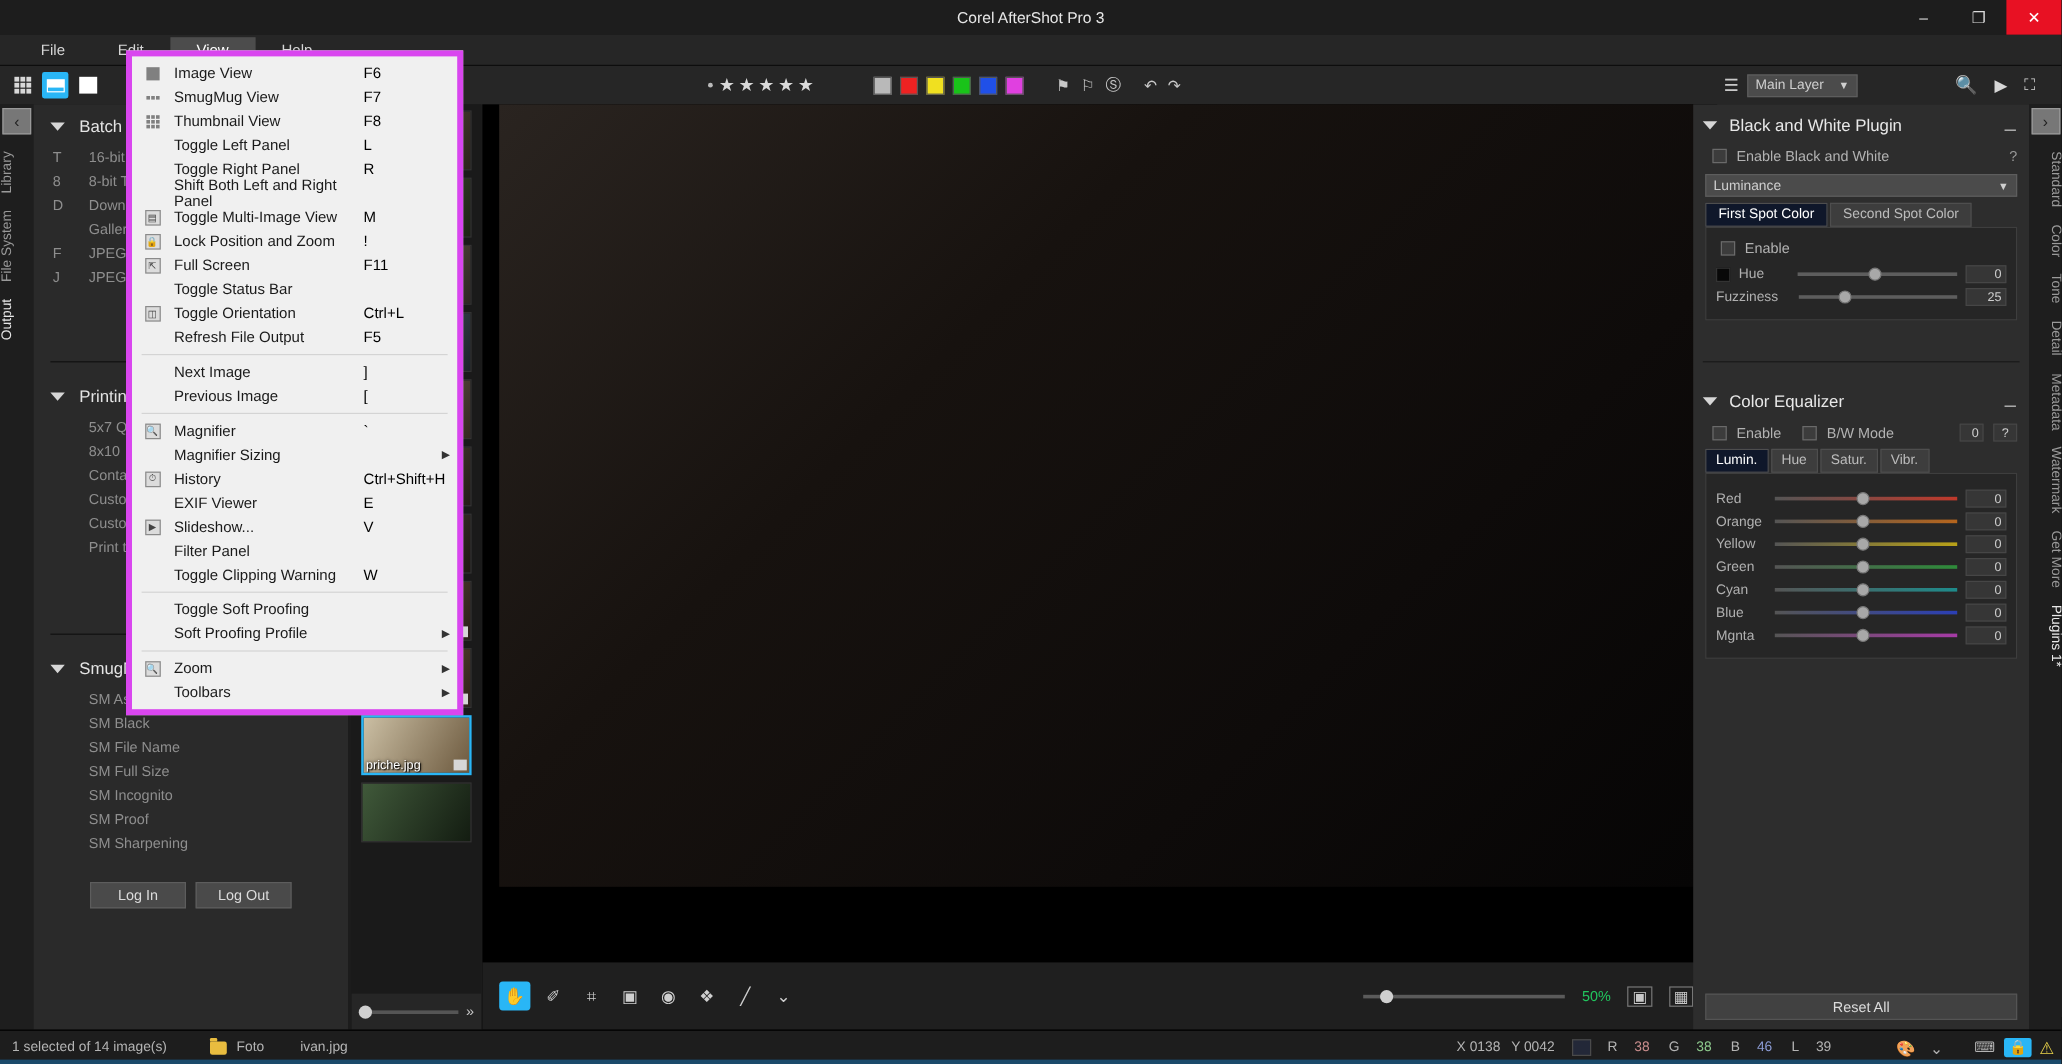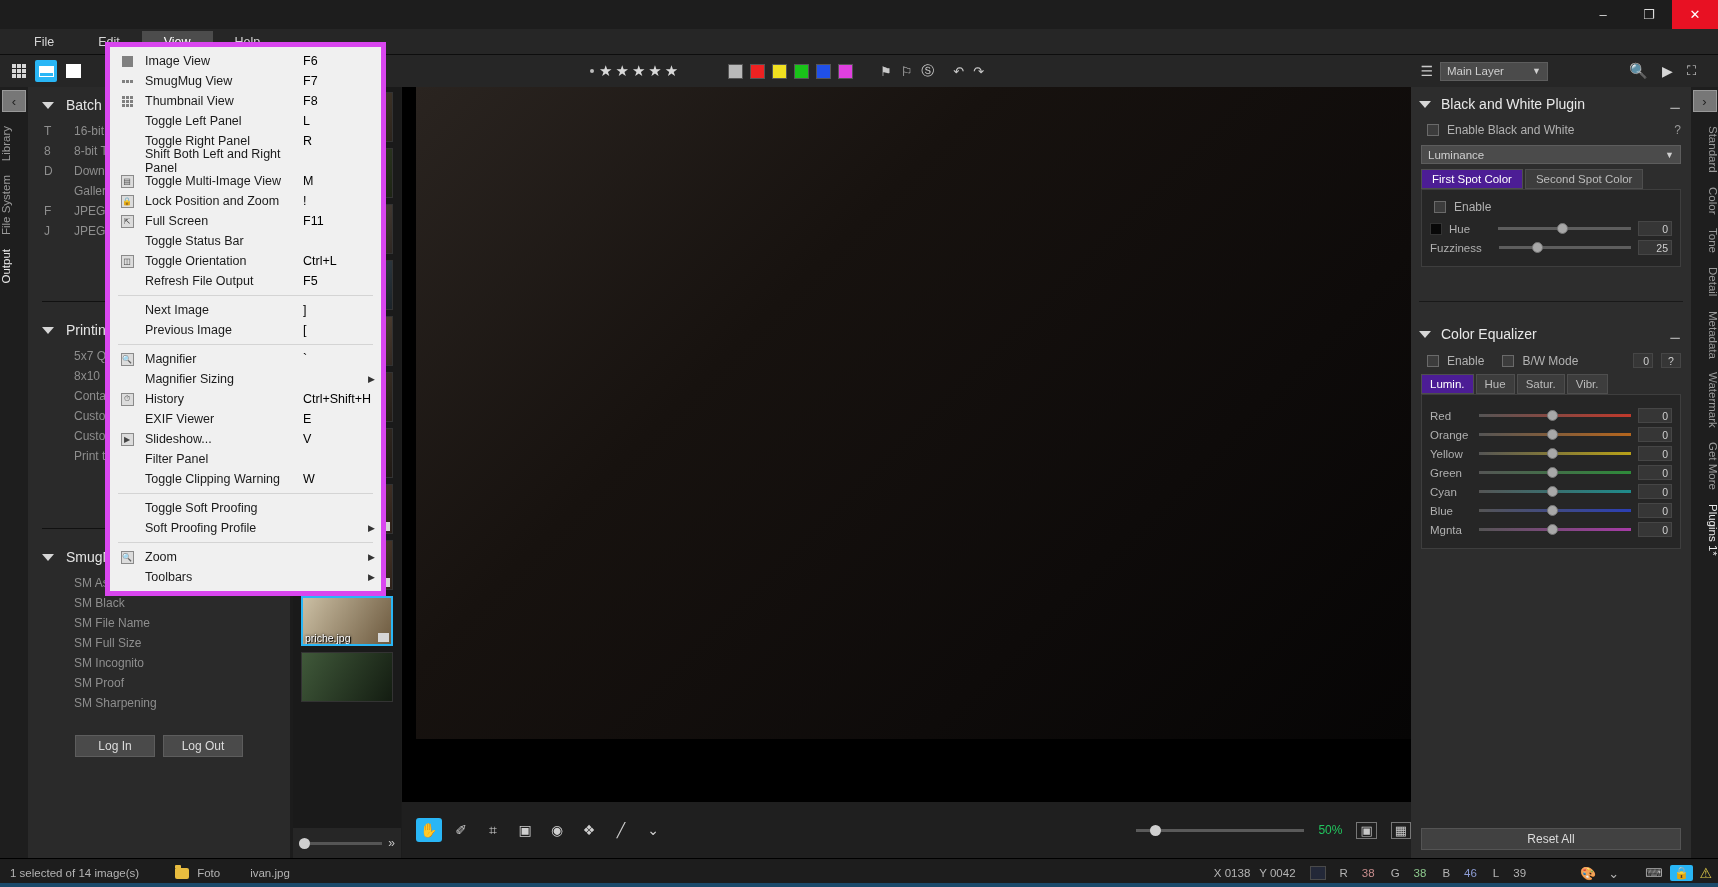--- a/index.html
+++ b/index.html
@@ -105,21 +105,21 @@
   .ckrow{ display:flex; align-items:center; gap:8px; padding:3px 0; font-size:12px; color:#b2b2b2; }
   .cbox{ width:12px;height:12px; background:#3c3c3c; border:1px solid #6a6a6a; }
   .cbox.dark{ background:#080808; border:1px solid #333; }
   .qmark{ margin-left:auto; color:#9a9a9a; font-size:12px; }
   .sel-box{ height:19px; background:#4b4b4b; border:1px solid #5d5d5d; display:flex;
      align-items:center; padding:0 6px; font-size:11.5px; color:#cfcfcf; margin:5px 0; }
   .sel-box .cv{ margin-left:auto; font-size:9px; }
   .tabs{ display:flex; gap:2px; margin-top:3px; }
   .tabb{ background:#3d3d3d; border:1px solid #4e4e4e; font-size:11.5px; color:#bcbcbc;
      padding:3px 10px; }
-  .tabb.sel{ background:#4c1d95; color:#fff; }
+  .tabb.sel{ background:#0f172a; color:#fff; }
   .tabb.small{ padding:3px 8px; }
   .panelbox{ border:1px solid #3e3e3e; background:#262626; padding:7px 8px; }
   .slrow{ display:flex; align-items:center; gap:7px; margin:4px 0; font-size:11.5px; color:#b0b0b0; }
   .slrow .lab{ width:42px; }
   .track{ flex:1; height:3px; position:relative; }
   .track i{ position:absolute; top:-4px; width:11px;height:11px;border-radius:50%;
      background:#a8a8a8; border:1px solid #777; }
   .num{ width:34px; height:15px; background:#363636; border:1px solid #464646;
      font-size:10.5px; color:#cfcfcf; text-align:right; padding-right:3px; line-height:14px; }
   .num.sm{ width:20px; }
@@ -156,20 +156,21 @@
   .mi-grid{ display:grid; grid-template-columns:repeat(3,3px); grid-template-rows:repeat(3,3px);
      gap:1px; }
   .mi-grid i{ background:#808080; display:block; }
   .mi-gen{ width:13px;height:13px; border:1px solid #8a8a8a; background:#dcdcdc;
      font-size:8px; color:#444; display:flex;align-items:center;justify-content:center; }
 </style>
 </head>
 <body>
 
 <div id="titlebar">
+  <div id="title-text">Corel AfterShot Pro 3</div>
   <div id="winbtns">
     <div class="wbtn">–</div>
     <div class="wbtn">❐</div>
     <div class="wbtn close">✕</div>
   </div>
 </div>
 
 <div id="menubar">
   <div class="menu-item">File</div>
   <div class="menu-item">Edit</div>
@@ -223,21 +224,21 @@
   <div class="tb-sec" style="position:absolute; left:880px; gap:9px;">
     <span class="flagico">⚑</span>
     <span class="flagico">⚐</span>
     <span class="flagico">Ⓢ</span>
     <span class="flagico" style="margin-left:10px;">↶</span>
     <span class="flagico">↷</span>
   </div>
 
   <div class="tb-sec" style="position:absolute; right:170px; gap:7px;">
     <span style="font-size:14px;color:#c9c9c9;">☰</span>
-    <div class="sel-box" style="width:108px;margin:0;">
+    <div class="sel-box" style="width:92px;margin:0;">
       <span>Main Layer</span>
       <span class="cv">▼</span>
     </div>
   </div>
 
   <div class="tb-sec" style="position:absolute; right:22px; gap:14px;">
     <span style="font-size:15px;color:#d6d6d6;">🔍</span>
     <span style="font-size:14px;color:#d6d6d6;">▶</span>
     <span style="font-size:13px;color:#d6d6d6;">⛶</span>
   </div>

